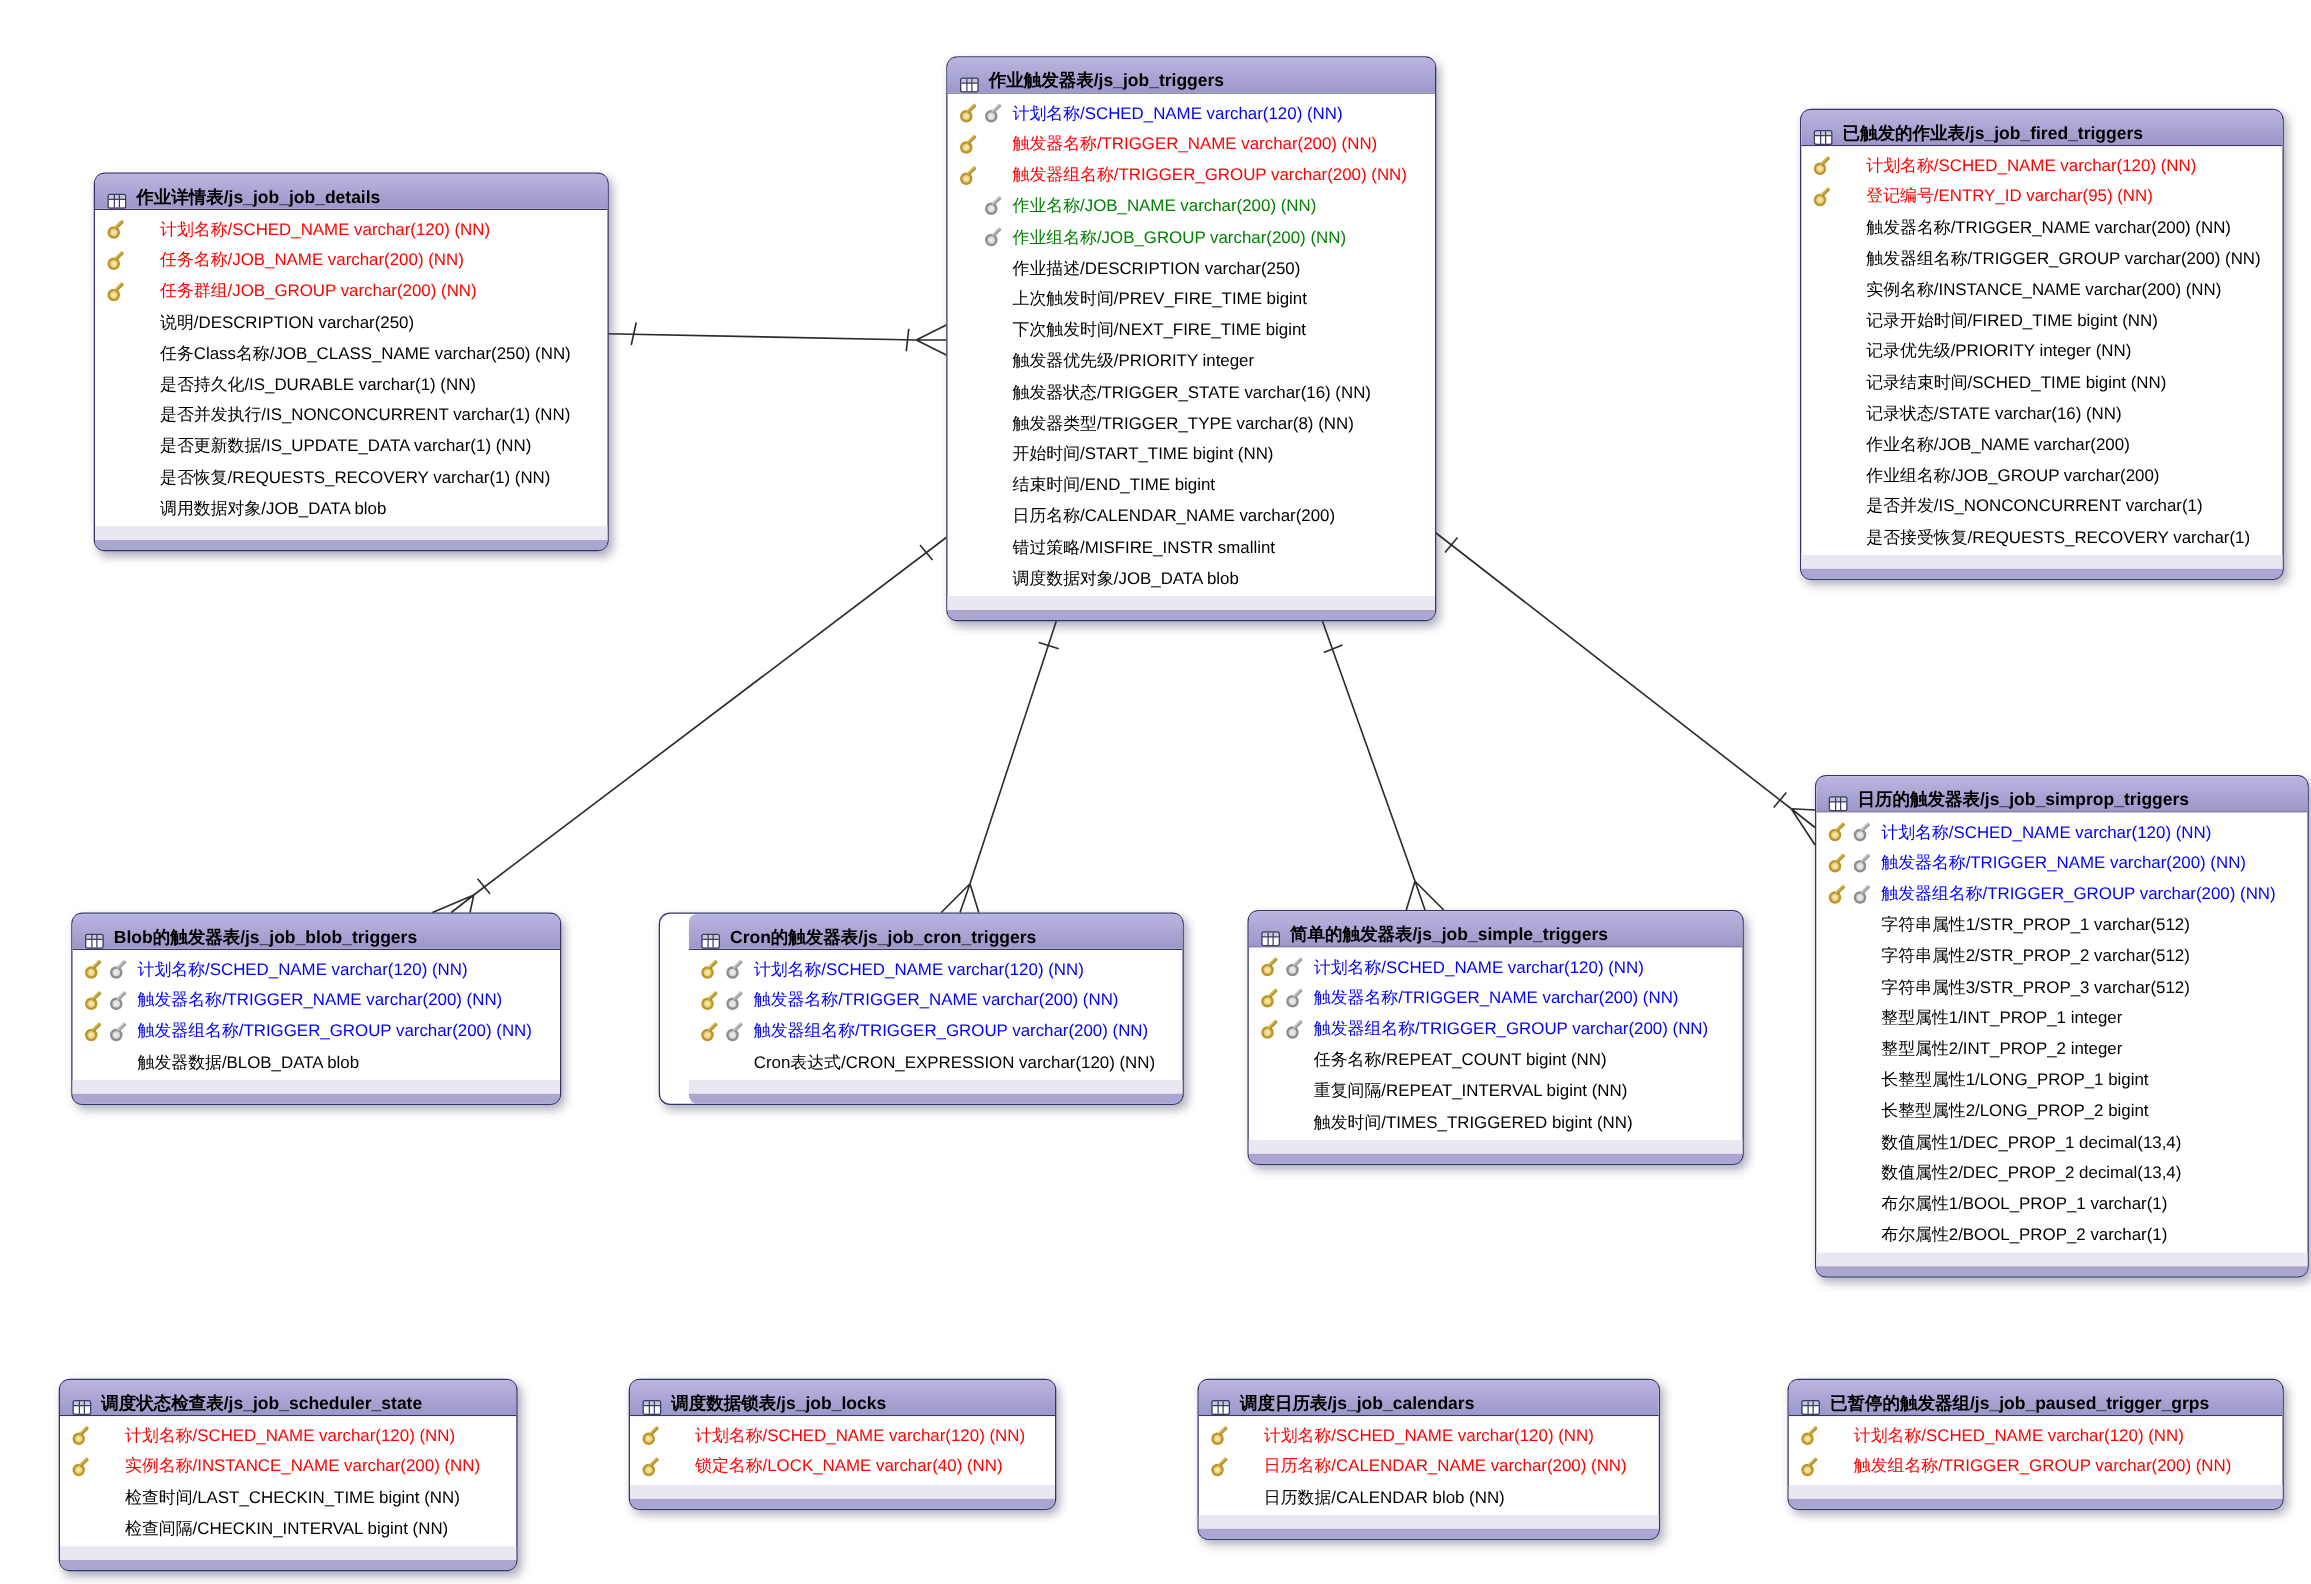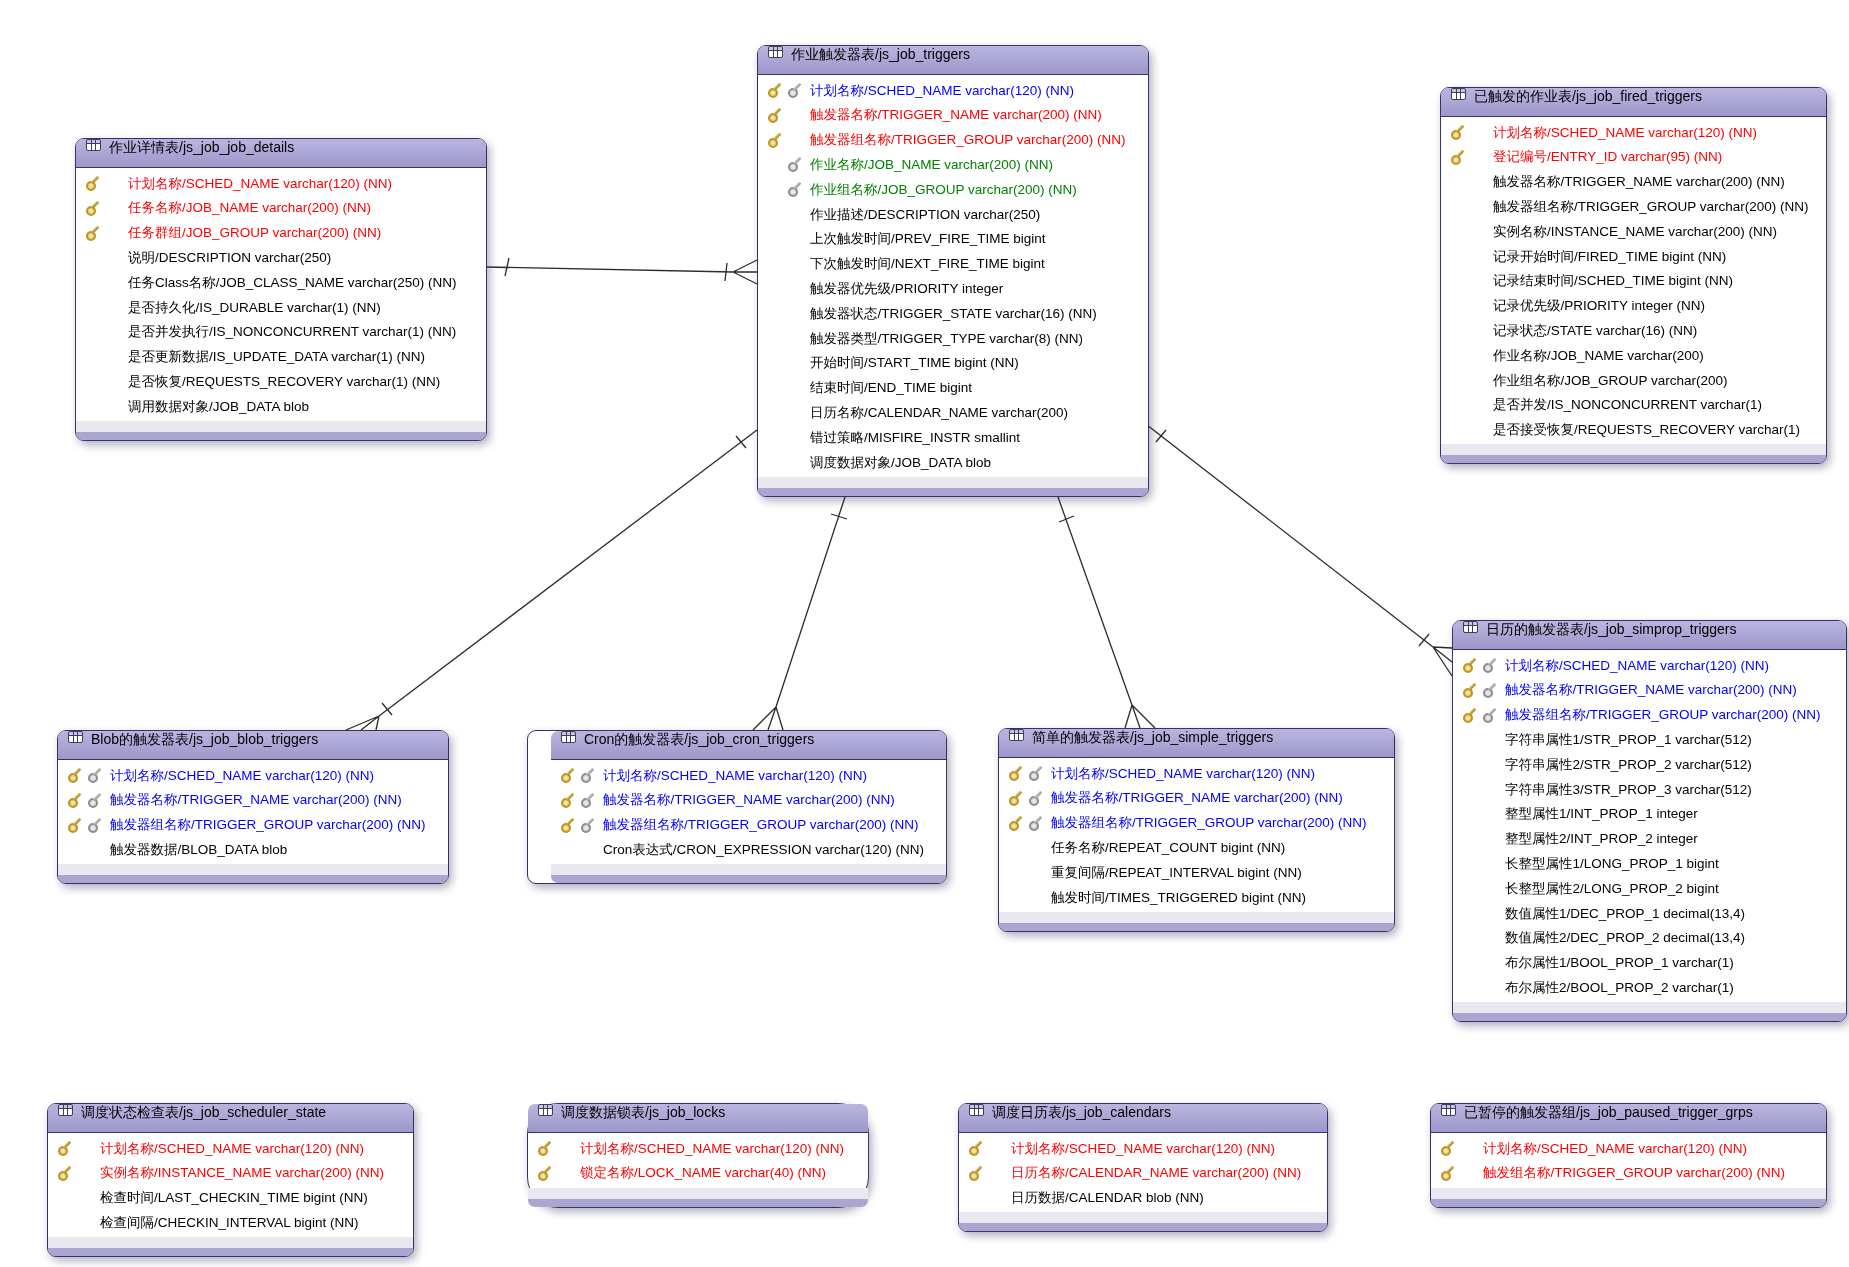--- a/index.html
+++ b/index.html
@@ -9,24 +9,24 @@
   }
   #canvas{position:absolute;inset:0;width:1849px;height:1267px;}
   #connectors{position:absolute;left:0;top:0;z-index:0;}
 
   .table{
     position:absolute;z-index:1;background:#ffffff;
     border:1.5px solid #34346a;border-radius:9px;
     box-shadow:3px 4px 8px rgba(50,50,90,.38);
   }
   .hdr{
-    display:flex;align-items:flex-start;gap:8px;height:28px;padding:0 10px;
+    display:flex;align-items:flex-end;gap:8px;height:28px;padding:0 10px;
     background:linear-gradient(#bab5df,#9d97ca);
     border-bottom:1.4px solid #34346a;border-radius:7px 7px 0 0;
-    font-weight:normal;font-size:14px;color:#000;white-space:nowrap;
+    font-weight:bold;font-size:14px;color:#000;white-space:nowrap;
   }
   .tbl-icon{
     flex:0 0 15px;width:15px;height:12px;box-sizing:border-box;
     border:1.3px solid #3c3c66;border-radius:2px;
     background:linear-gradient(#c9c9d6 0 3.5px,#ffffff 3.5px);
     position:relative;
   }
   .tbl-icon::before{content:"";position:absolute;left:0;right:0;top:3px;height:1px;background:#3c3c66;}
   .tbl-icon::after{content:"";position:absolute;top:0;bottom:0;left:4px;width:1px;background:#3c3c66;box-shadow:4px 0 0 #3c3c66;}
 
@@ -310,32 +310,32 @@
 
     <div class="row">
       <span class="slot s1"></span>
       <span class="slot s2"></span>
       <span class="ftext black">记录开始时间/FIRED_TIME bigint (NN)</span>
     </div>
 
     <div class="row">
       <span class="slot s1"></span>
       <span class="slot s2"></span>
+      <span class="ftext black">记录优先级/PRIORITY integer (NN)</span>
+    </div>
+
+    <div class="row">
+      <span class="slot s1"></span>
+      <span class="slot s2"></span>
       <span class="ftext black">记录结束时间/SCHED_TIME bigint (NN)</span>
     </div>
 
     <div class="row">
       <span class="slot s1"></span>
       <span class="slot s2"></span>
-      <span class="ftext black">记录优先级/PRIORITY integer (NN)</span>
-    </div>
-
-    <div class="row">
-      <span class="slot s1"></span>
-      <span class="slot s2"></span>
       <span class="ftext black">记录状态/STATE varchar(16) (NN)</span>
     </div>
 
     <div class="row">
       <span class="slot s1"></span>
       <span class="slot s2"></span>
       <span class="ftext black">作业名称/JOB_NAME varchar(200)</span>
     </div>
 
     <div class="row">
@@ -596,21 +596,21 @@
     <div class="row">
       <span class="slot s1"></span>
       <span class="slot s2"></span>
       <span class="ftext black">检查间隔/CHECKIN_INTERVAL bigint (NN)</span>
     </div>
   </div>
       <div class="strip"></div>
       <div class="band"></div>
     </div>
 
-    <div class="table" style="left: 527px; top: 1103px; width: 340px; border-radius: 31px;">
+    <div class="table" style="left: 503px; top: 1103px; width: 340px;">
       <div class="hdr">
         <span class="tbl-icon"></span>
         <span class="hdr-title">调度数据锁表/js_job_locks</span>
       </div>
       <div class="tbody">
     <div class="row">
       <span class="slot s1 key gold"></span>
       <span class="slot s2"></span>
       <span class="ftext red">计划名称/SCHED_NAME varchar(120) (NN)</span>
     </div>

